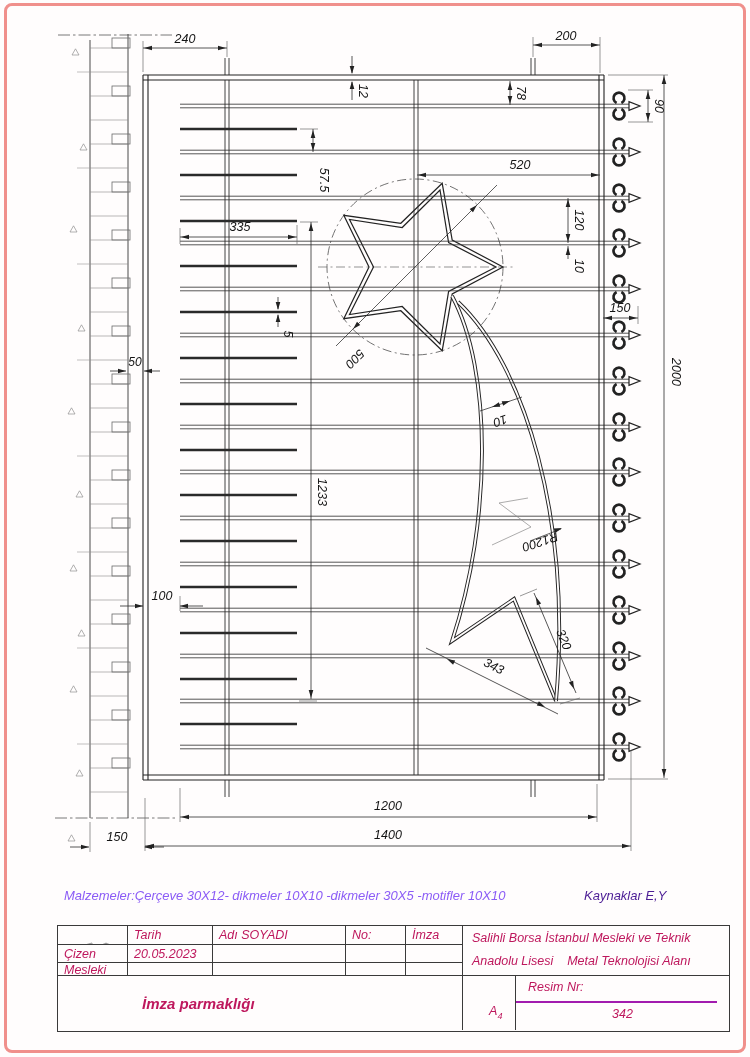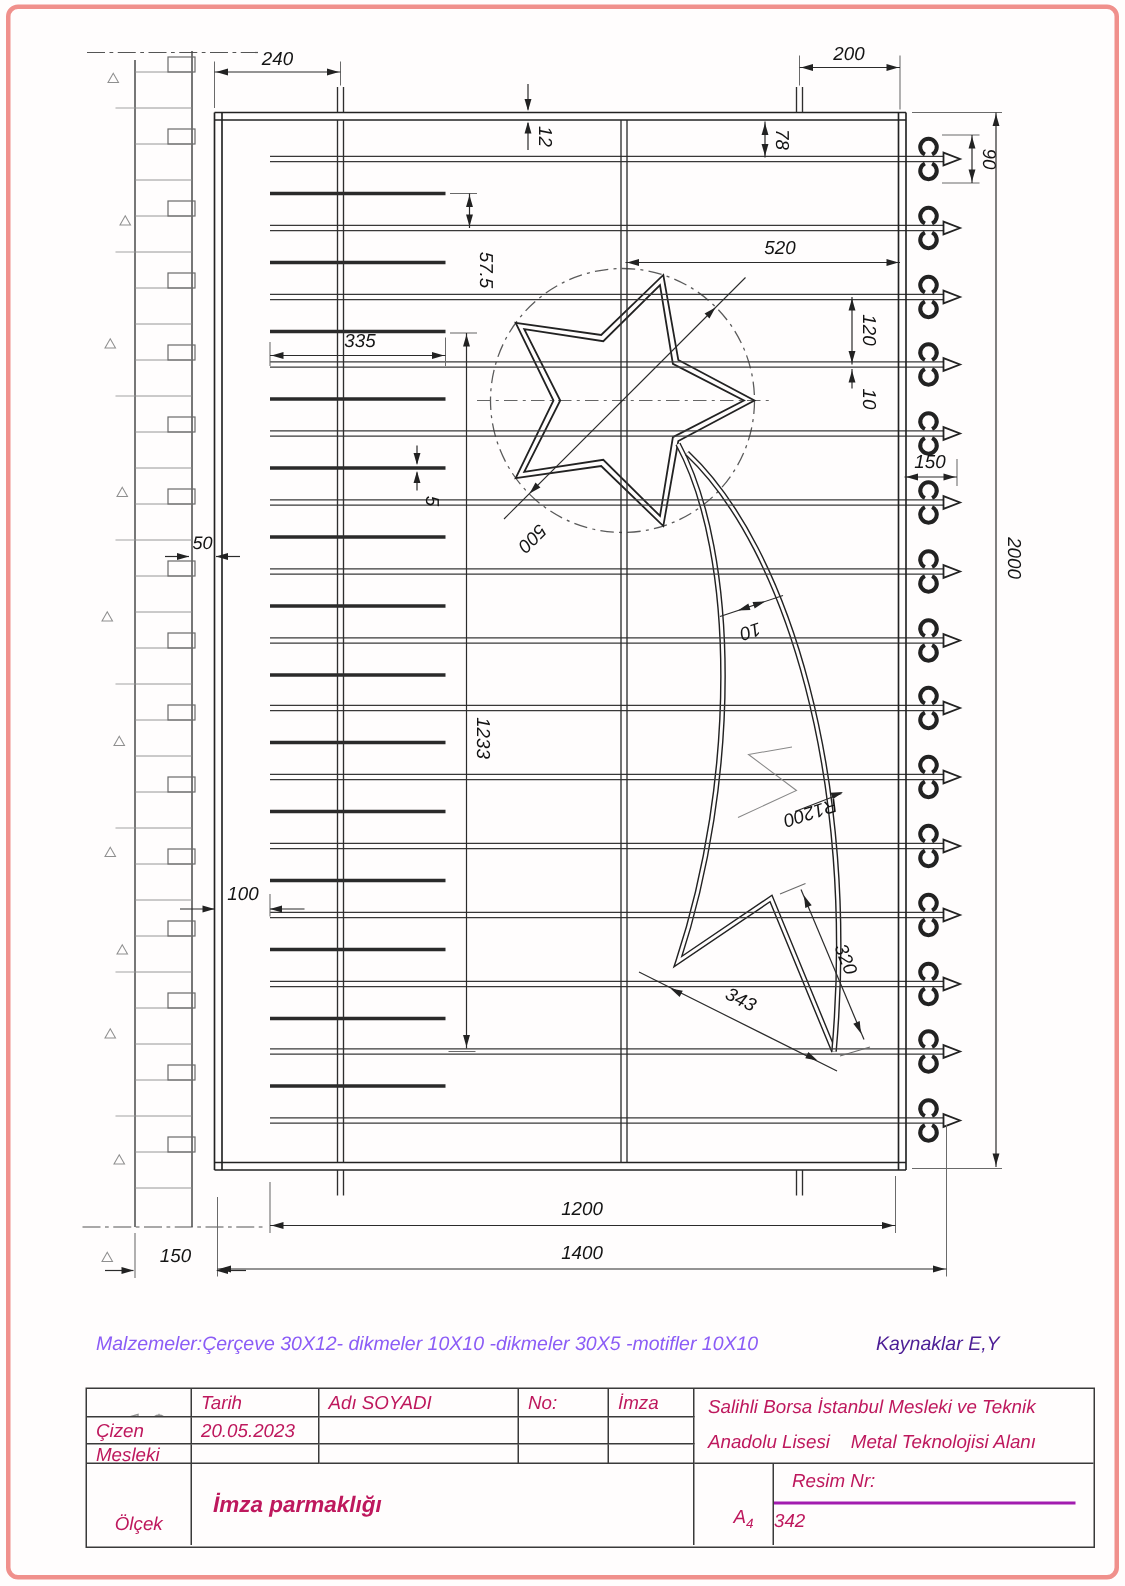--- a/index.html
+++ b/index.html
@@ -16,21 +16,21 @@
   .cell{position:absolute;box-sizing:border-box;font:italic 12.5px "Liberation Sans",sans-serif;
         color:#be185d;padding:2px 6px;white-space:pre;overflow:hidden}
   .br{border-right:1px solid #3a3a3a}
   .bb{border-bottom:1px solid #3a3a3a}
   .bb2{border-bottom:1.6px solid #3a3a3a}
   .ctr{text-align:center}
   .schoolline{position:absolute;left:9px;white-space:pre;font:italic 12.5px "Liberation Sans",sans-serif}
   .btitle{font:italic bold 15px "Liberation Sans",sans-serif;display:flex;align-items:center;padding-left:14px}
   .rn-top{position:absolute;left:0;top:0;right:12px;height:27px;border-bottom:2px solid #a21caf;
           box-sizing:border-box;padding:4px 0 0 12px;font:italic 12.5px "Liberation Sans",sans-serif}
-  .rn-bot{position:absolute;left:0;top:27px;right:0;height:25px;text-align:left;
+  .rn-bot{position:absolute;left:0;top:27px;right:0;height:25px;text-align:center;
           padding-top:4px;font:italic 12.5px "Liberation Sans",sans-serif}
   sub{font-size:9px}
 </style>
 </head>
 <body>
 
 <div class="page-border" style="border-color: rgb(240, 144, 140);"></div>
 
 <svg id="drawing" width="750" height="880" viewBox="0 0 750 880">
     <g>
@@ -381,24 +381,20 @@
   <div class="cell br bb" style="left:155px;top:19px;width:133px;height:18px"></div>
   <div class="cell br bb" style="left:288px;top:19px;width:60px;height:18px"></div>
   <div class="cell br bb" style="left:348px;top:19px;width:57px;height:18px"></div>
 
   <div class="cell br bb2" style="left:0;top:37px;width:70px;height:13px;padding-top:0">Mesleki</div>
   <div class="cell br bb2" style="left:70px;top:37px;width:85px;height:13px"></div>
   <div class="cell br bb2" style="left:155px;top:37px;width:133px;height:13px"></div>
   <div class="cell br bb2" style="left:288px;top:37px;width:60px;height:13px"></div>
   <div class="cell br bb2" style="left:348px;top:37px;width:57px;height:13px"></div>
 
-  <div class="cell br" style="left:0;top:50px;width:70px;height:54px">
-    <div class="ctr" style="margin-top:3px">Ölçek</div>
-    
-  </div>
   <div class="cell br btitle" style="left:70px;top:50px;width:335px;height:54px">İmza parmaklığı</div>
   <div class="cell br ctr" style="left:405px;top:50px;width:53px;height:54px;padding-top:14px">
     <span>A</span><sub>4</sub>
   </div>
   <div class="cell" style="left:458px;top:50px;width:213px;height:54px;padding:0">
     <div class="rn-top">Resim Nr:</div>
     <div class="rn-bot">342</div>
   </div>
 </div>
 

